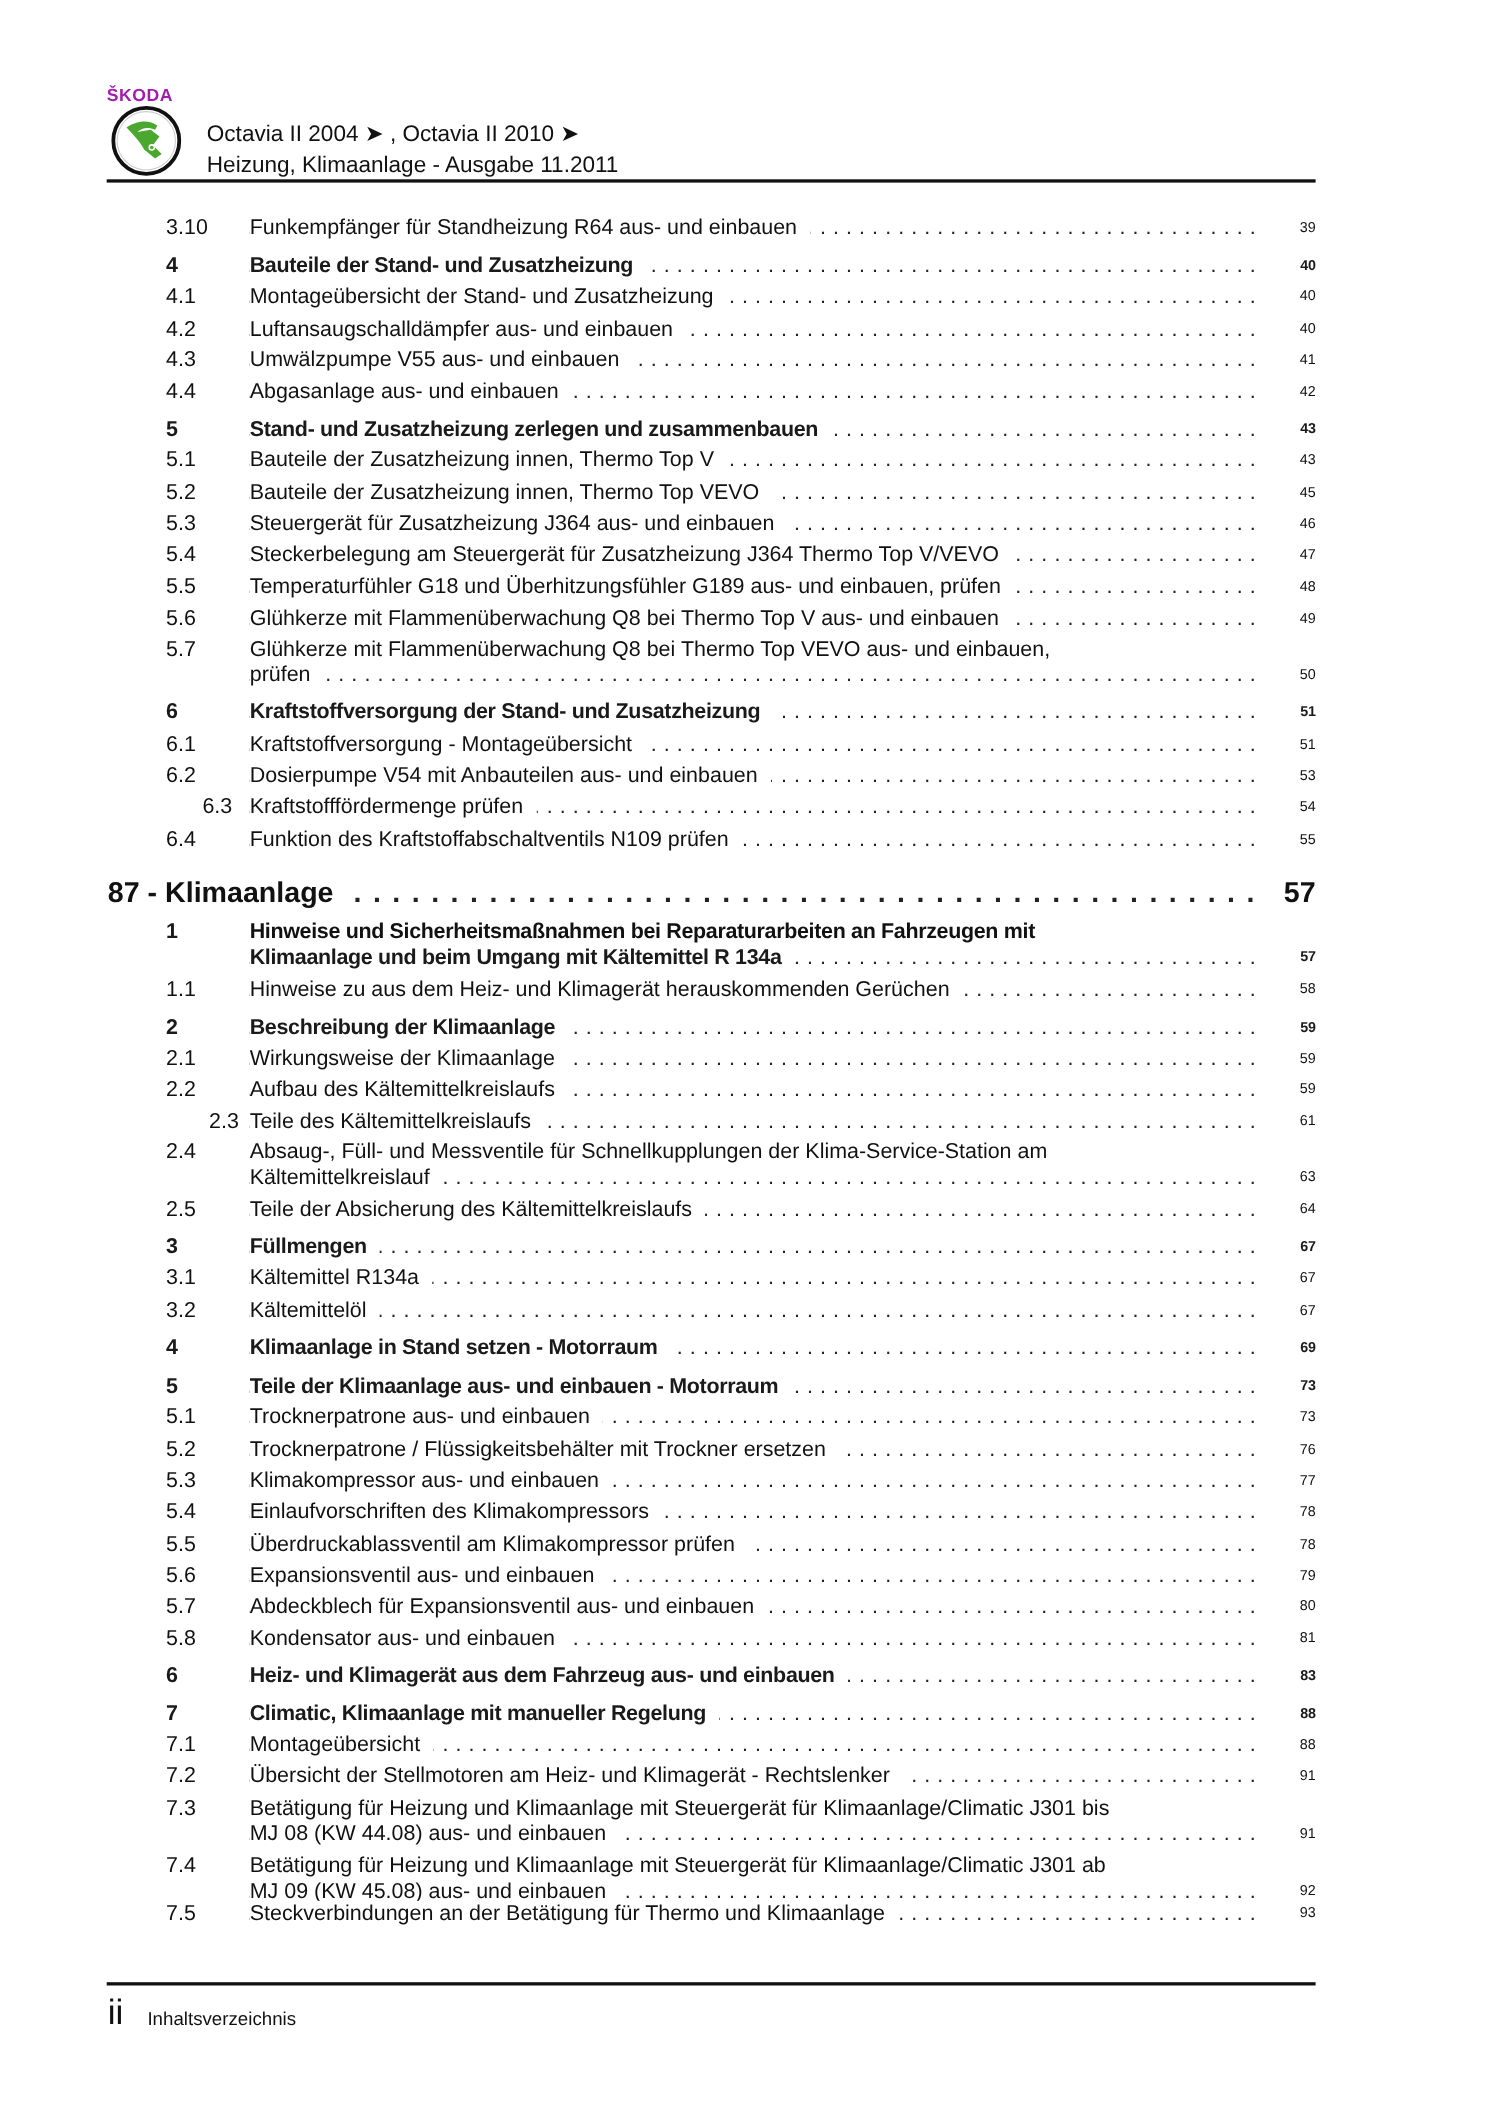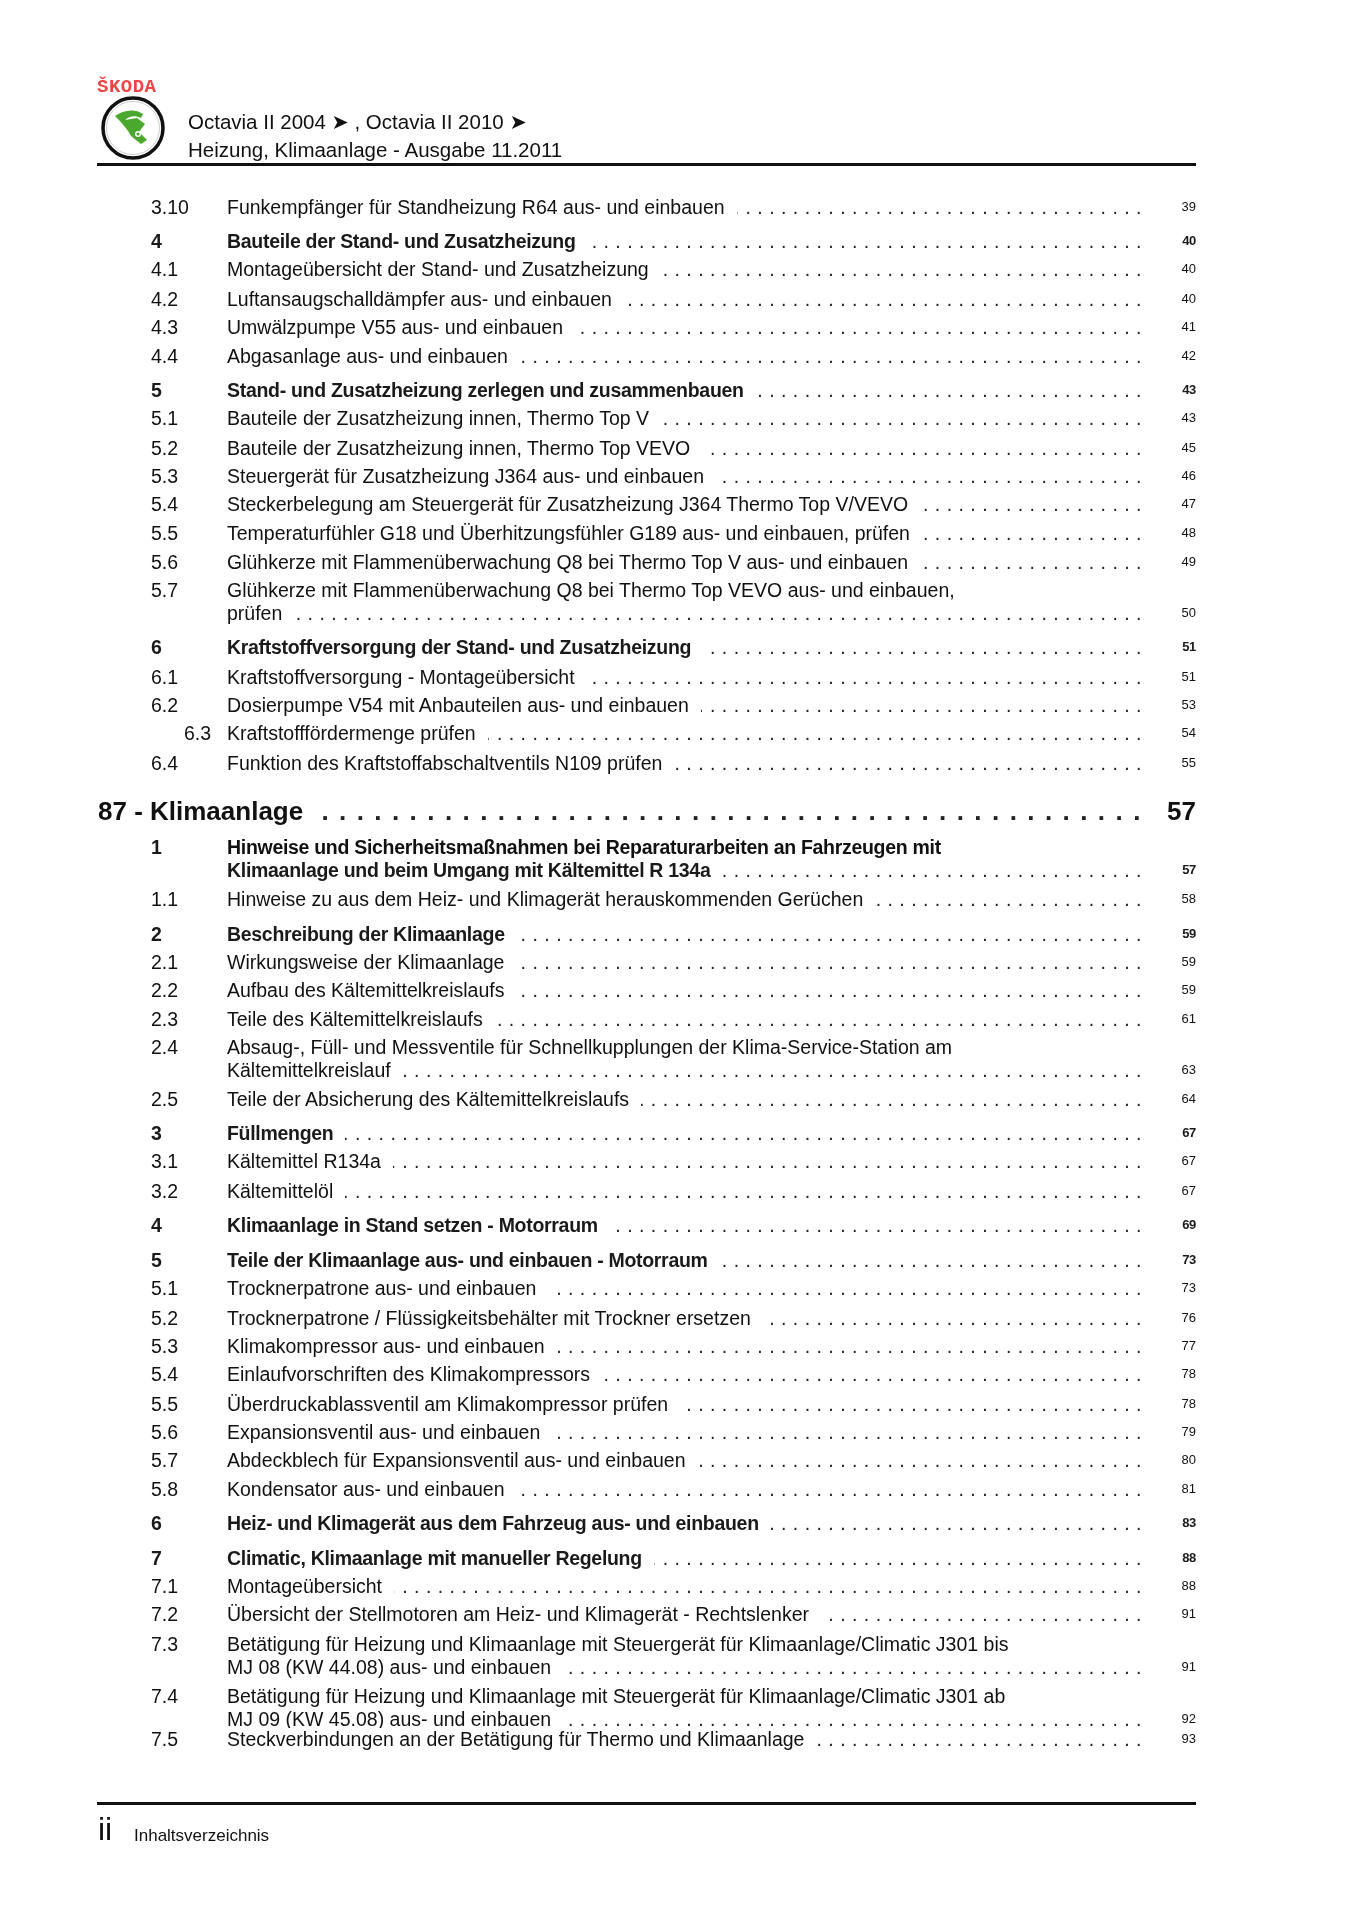--- a/index.html
+++ b/index.html
@@ -1,19 +1,19 @@
 <!DOCTYPE html>
 <html><head>
   <meta charset="utf-8">
   <style>
     html, body { margin: 0; padding: 0; background: #ffffff; }
     body { width: 1357px; height: 1920px; position: relative; overflow: hidden;
            font-family: "Liberation Sans", sans-serif; color: #111111; }
-    .brand { position: absolute; left: 97px; top: 80px; font-size: 19px; font-weight: bold;
-             letter-spacing: 0.5px; color: #ef4444; line-height: 15px; font-family: Liberation Mono, monospace; }
+    .brand { position: absolute; left: 97px; top: 80px; font-size: 16px; font-weight: bold;
+             letter-spacing: 0.5px; color: #a21caf; line-height: 15px; }
     .logo { position: absolute; left: 101px; top: 96px; width: 64px; height: 64px; }
     .hdr-line1, .hdr-line2 { position: absolute; left: 188px; font-size: 20.5px; line-height: 24px; color: #111; white-space: nowrap; }
     .hdr-line1 { top: 110px; }
     .hdr-line2 { top: 138px; }
     .rule { position: absolute; left: 97px; width: 1099px; height: 3px; background: #111; }
     .rule.top { top: 163px; }
     .rule.bottom { top: 1802px; }
     .toc-row { position: absolute; left: 0; width: 1357px; height: 24px; }
     .toc-num { position: absolute; left: 151px; font-size: 19.5px; line-height: 24px; white-space: nowrap; }
     .toc-title { position: absolute; left: 227px; width: 915px; font-size: 19.5px; line-height: 24px;
@@ -170,21 +170,21 @@
       <div class="toc-num" style="top: 0px;">2.1</div>
       <div class="toc-title"><span class="t">Wirkungsweise der Klimaanlage</span></div>
       <div class="toc-page">59</div>
     </div>
     <div class="toc-row" style="top: 978px;">
       <div class="toc-num" style="top: 0px;">2.2</div>
       <div class="toc-title"><span class="t">Aufbau des Kältemittelkreislaufs</span></div>
       <div class="toc-page">59</div>
     </div>
     <div class="toc-row" style="top: 1007px;">
-      <div class="toc-num" style="top: 0px;">2.3</div>
+      <div class="toc-num" style="top: 0px; margin-left: 39px;">2.3</div>
       <div class="toc-title"><span class="t">Teile des Kältemittelkreislaufs</span></div>
       <div class="toc-page">61</div>
     </div>
     <div class="toc-row wrap" style="top: 1058px;">
       <div class="l1" style="top: -23px;">Absaug-, Füll- und Messventile für Schnellkupplungen der Klima-Service-Station am</div>
       <div class="toc-num" style="top: -23px;">2.4</div>
       <div class="toc-title"><span class="t">Kältemittelkreislauf</span></div>
       <div class="toc-page">63</div>
     </div>
     <div class="toc-row" style="top: 1087px;">

